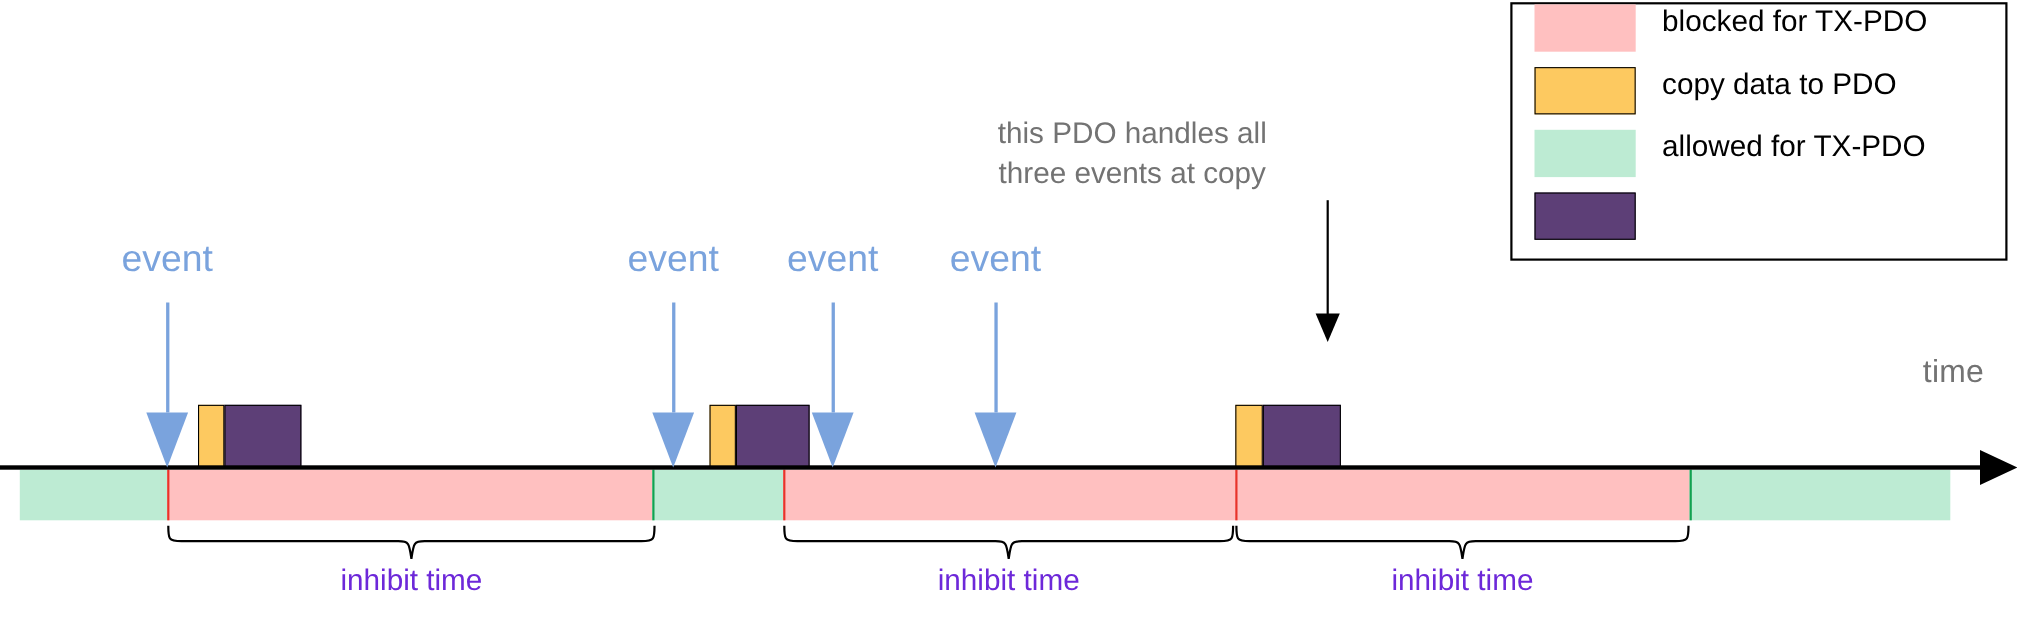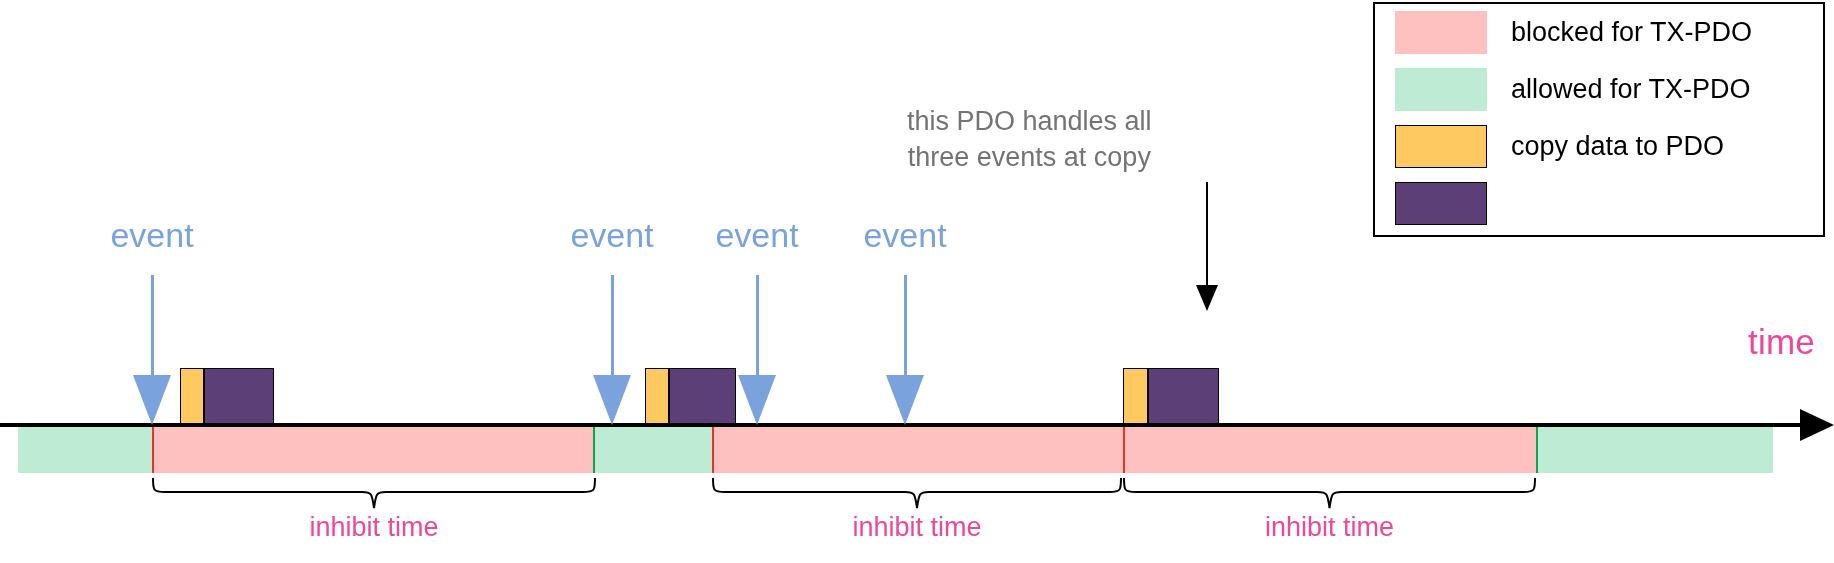--- a/index.html
+++ b/index.html
@@ -18,21 +18,21 @@
   }
   .axis-arrow{
     position:absolute;left:1800px;top:409px;
     width:0;height:0;
     border-top:16px solid transparent;
     border-bottom:16px solid transparent;
     border-left:34px solid #000;
   }
   .axis-label{
     position:absolute;left:1748px;top:322px;
-    font-size:35px;color:#ec4899;letter-spacing:.2px;
+    font-size:29px;color:#737373;letter-spacing:.2px;
   }
 
   
   .band{position:absolute;top:427px;height:46px;}
   .band.blocked{background:#ffc0c0;}
   .band.allowed{background:#bdebd3;}
   .marker{position:absolute;top:427px;width:2px;height:46px;background:#e8332a;}
   .marker.green{background:#12a150;}
 
   
@@ -78,33 +78,33 @@
     border-right:11px solid transparent;
     border-top:26px solid #000;
     transform:translateX(-50%);
   }
 
   
   .brace{position:absolute;top:478px;height:34px;}
   .brace svg{display:block;overflow:visible;}
   .brace-label{
     position:absolute;top:512px;
-    font-size:27px;color:#ec4899;text-align:left;
+    font-size:27px;color:#6d28d9;text-align:left;
     transform:translateX(-50%);white-space:nowrap;
   }
 
   
   .legend{
     position:absolute;left:1373px;top:2px;
     width:452px;height:235px;
     border:2px solid #000;background:#fff;
     box-sizing:border-box;
   }
   .legend-row{
-    display:flex;align-items:center;height:57px;
+    display:flex;align-items:flex-start;height:57px;
   }
   .legend-swatch{
     width:92px;height:43px;margin-left:20px;margin-right:24px;
     box-sizing:border-box;flex:0 0 auto;
   }
   .legend-swatch.sw-blocked{background:#ffc0c0;}
   .legend-swatch.sw-allowed{background:#bdebd3;}
   .legend-swatch.sw-copy{background:#fdc960;border:1px solid #000;}
   .legend-swatch.sw-tx{background:#5d3f77;border:1px solid #000;}
   .legend-text{font-size:27px;color:#000;white-space:nowrap;}
@@ -186,26 +186,26 @@
       <div class="brace-label" style="left: 1329.5px;">inhibit time</div>
     </div>
 
   <div class="legend">
     <div id="legend-rows">
         <div class="legend-row">
           <div class="legend-swatch sw-blocked"></div>
           <div class="legend-text">blocked for TX-PDO</div>
         </div>
         <div class="legend-row">
+          <div class="legend-swatch sw-copy"></div>
+          <div class="legend-text">copy data to PDO</div>
+        </div>
+        <div class="legend-row">
           <div class="legend-swatch sw-allowed"></div>
           <div class="legend-text">allowed for TX-PDO</div>
         </div>
         <div class="legend-row">
-          <div class="legend-swatch sw-copy"></div>
-          <div class="legend-text">copy data to PDO</div>
-        </div>
-        <div class="legend-row">
           <div class="legend-swatch sw-tx"></div>
         </div>
       </div>
   </div>
 
 </div>
 
 </body></html>

